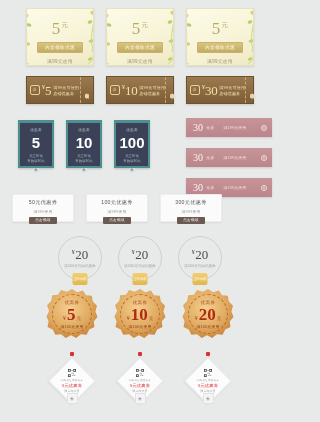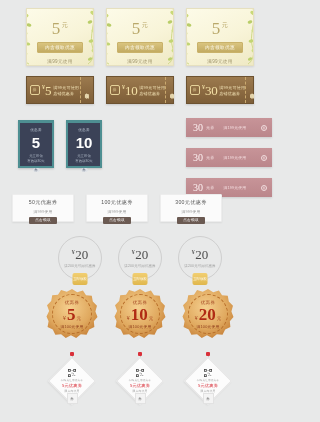--- a/index.html
+++ b/index.html
@@ -352,20 +352,29 @@
     <div class="navy-card">
       <div class="navy-top">优惠券</div>
       <div class="navy-amt">10</div>
       <div class="navy-sub">
         <div>元立即领</div>
         <div>有效期30天</div>
       </div>
       <div class="navy-circle">券</div>
     </div>
 
+    <div class="navy-card">
+      <div class="navy-top">优惠券</div>
+      <div class="navy-amt">100</div>
+      <div class="navy-sub">
+        <div>元立即领</div>
+        <div>有效期30天</div>
+      </div>
+      <div class="navy-circle">券</div>
+    </div>
   </div>
 
   <div id="col-pink">
 
     <div class="pink-bar">
       <span class="pink-amt">30</span>
       <span class="pink-unit">元券</span>
       <span class="pink-note">满199元使用</span>
       <span class="pink-dot">券</span>
     </div>

